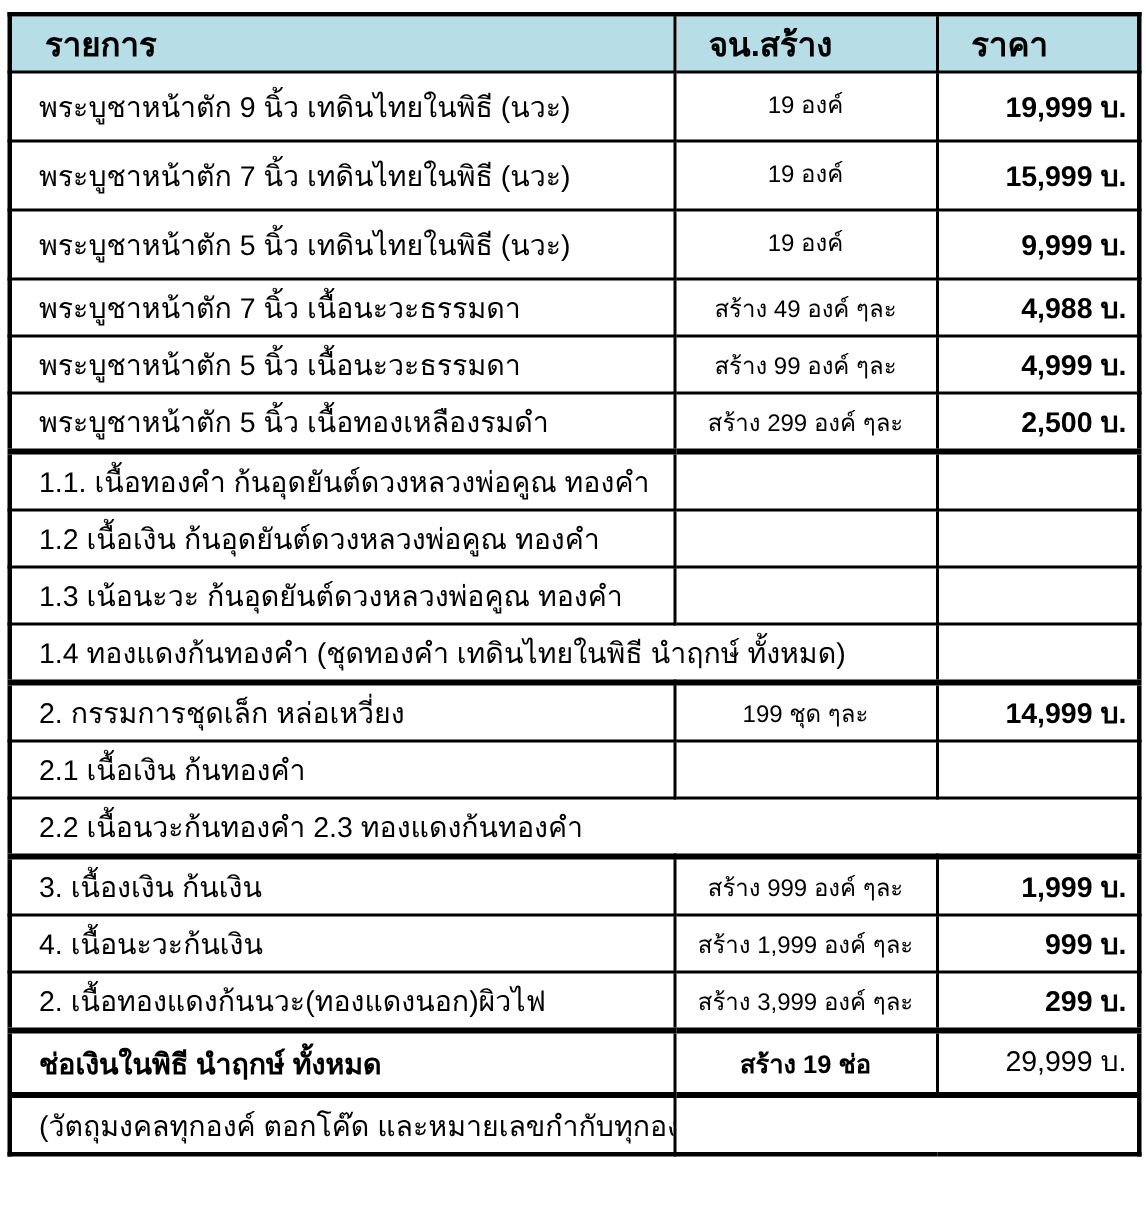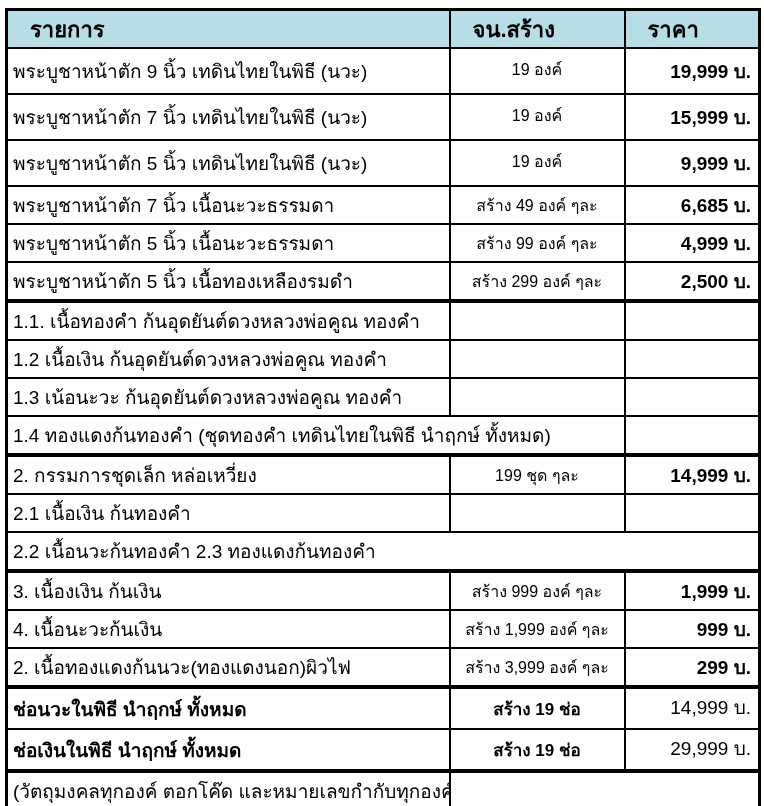--- a/index.html
+++ b/index.html
@@ -37,21 +37,21 @@
   th {
     background: #b7dee6;
     font-size: 22px;
     font-weight: bold;
     text-align: left;
     padding-left: 22px;
   }
   td.item-cell {
     font-size: 19px;
     text-align: left;
-    padding-left: 5px;
+    padding-left: 18px;
   }
   td.qty-cell {
     font-size: 16px;
     text-align: center;
   }
   td.price-cell {
     font-size: 19px;
     font-weight: bold;
     text-align: right;
     padding-right: 7px;
@@ -93,21 +93,21 @@
           <td class="price-cell">15,999 บ.</td>
         </tr>
         <tr>
           <td class="item-cell">พระบูชาหน้าตัก  5 นิ้ว  เทดินไทยในพิธี (นวะ)</td>
           <td class="qty-cell qty-top">19 องค์</td>
           <td class="price-cell">9,999 บ.</td>
         </tr>
         <tr>
           <td class="item-cell">พระบูชาหน้าตัก  7 นิ้ว  เนื้อนะวะธรรมดา</td>
           <td class="qty-cell">สร้าง 49 องค์ ๆละ</td>
-          <td class="price-cell">6,685 บ.</td>
+          <td class="price-cell">4,988 บ.</td>
         </tr>
         <tr>
           <td class="item-cell">พระบูชาหน้าตัก  5  นิ้ว  เนื้อนะวะธรรมดา</td>
           <td class="qty-cell">สร้าง 99 องค์ ๆละ</td>
           <td class="price-cell">4,999 บ.</td>
         </tr>
         <tr class="thick">
           <td class="item-cell">พระบูชาหน้าตัก  5  นิ้ว  เนื้อทองเหลืองรมดำ</td>
           <td class="qty-cell">สร้าง 299 องค์ ๆละ</td>
           <td class="price-cell">2,500 บ.</td>
@@ -152,25 +152,20 @@
         <tr>
           <td class="item-cell">4.  เนื้อนะวะก้นเงิน</td>
           <td class="qty-cell">สร้าง 1,999 องค์ ๆละ</td>
           <td class="price-cell">999 บ.</td>
         </tr>
         <tr class="thick">
           <td class="item-cell">2.  เนื้อทองแดงก้นนวะ(ทองแดงนอก)ผิวไฟ</td>
           <td class="qty-cell">สร้าง 3,999 องค์ ๆละ</td>
           <td class="price-cell">299 บ.</td>
         </tr>
-        <tr>
-          <td class="item-cell w-bold">ช่อนวะในพิธี  นำฤกษ์ ทั้งหมด</td>
-          <td class="qty-cell qty-bold">สร้าง 19 ช่อ</td>
-          <td class="price-cell w-normal price-top">14,999 บ.</td>
-        </tr>
         <tr class="thick">
           <td class="item-cell w-bold">ช่อเงินในพิธี  นำฤกษ์ ทั้งหมด</td>
           <td class="qty-cell qty-bold">สร้าง 19 ช่อ</td>
           <td class="price-cell w-normal price-top">29,999 บ.</td>
         </tr>
         <tr>
           <td class="item-cell">(วัตถุมงคลทุกองค์ ตอกโค๊ด และหมายเลขกำกับทุกองค์)</td>
           <td class="qty-cell" colspan="2"></td>
         </tr>
       </tbody>

